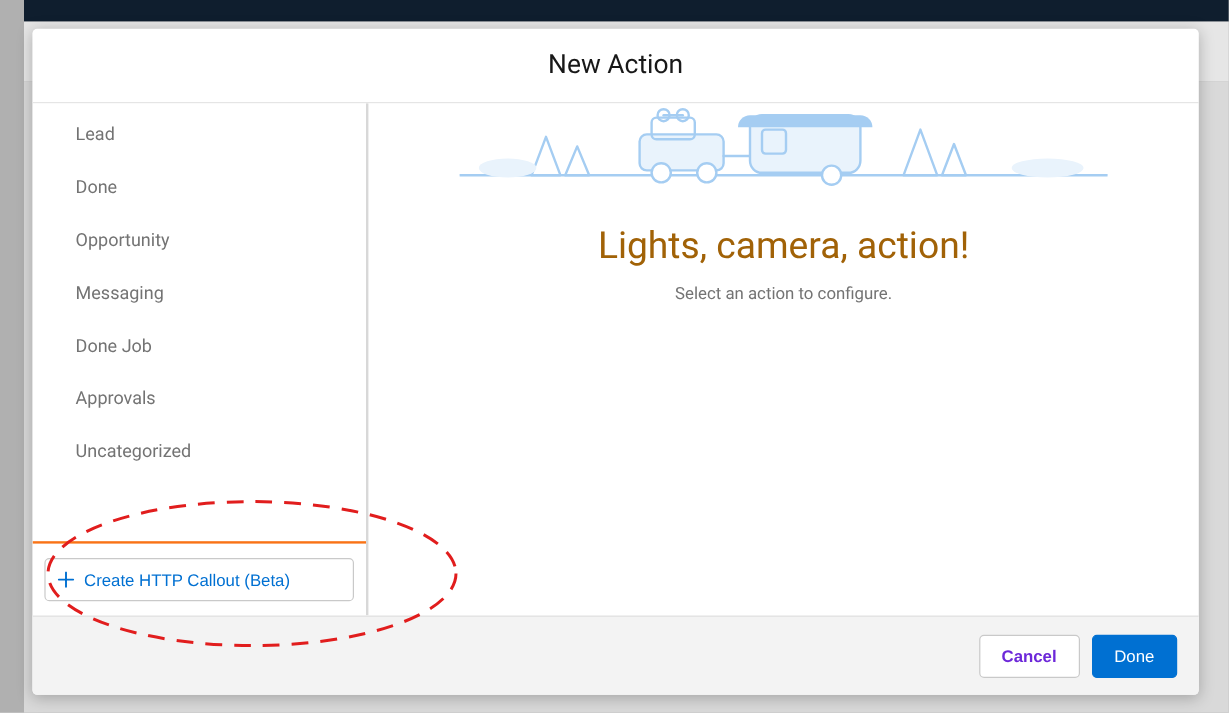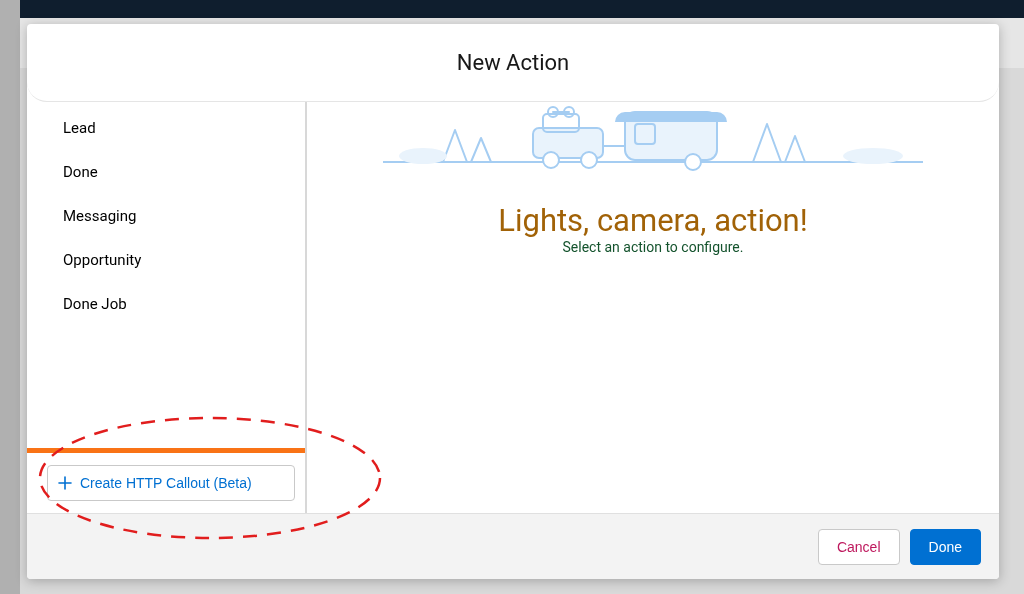--- a/index.html
+++ b/index.html
@@ -33,26 +33,25 @@
       width: 972px;
       height: 555px;
       background: #fff;
       border-radius: 4px;
       box-shadow: 0 2px 12px rgba(0,0,0,0.25);
       display: flex;
       flex-direction: column;
       overflow: hidden;
     }
     .modal-header {
-      height: 78px;
+      height: 62px;
       display: flex;
       align-items: center;
       justify-content: center;
       border-bottom: 1px solid #e5e5e5;
-      border-radius: 20px;
     }
     .modal-title {
       font-size: 22px;
       font-weight: 400;
       color: #181818;
     }
     .modal-body {
       flex: 1;
       display: flex;
       overflow: hidden;
@@ -67,26 +66,26 @@
       flex: 1;
       overflow-y: auto;
       padding-top: 4px;
     }
     .sidebar-item {
       height: 44px;
       display: flex;
       align-items: center;
       padding: 0 10px 0 36px;
       font-size: 15px;
-      color: #000000;
+      color: #737373;
       cursor: pointer;
     }
     .sidebar-footer {
-      border-top: 5px solid #f97316;
-      padding: 12px 10px 12px 20px;
+      border-top: 2px solid #f97316;
+      padding: 12px 10px 12px 10px;
     }
     .create-btn {
       width: 100%;
       height: 36px;
       border: 1px solid #c9c9c9;
       background: #fff;
       border-radius: 4px;
       color: #0070d2;
       font-size: 14px;
       display: flex;
@@ -118,22 +117,22 @@
     }
     .illustration svg { display: block; }
     .hero-title {
       font-size: 31px;
       color: #a16207;
       margin-top: 28px;
       font-weight: 400;
     }
     .hero-sub {
       font-size: 14px;
-      color: #14532d;
-      margin-top: 0;
+      color: #737373;
+      margin-top: 14px;
     }
     .modal-footer {
       height: 66px;
       background: #f3f3f3;
       border-top: 1px solid #e0e0e0;
       display: flex;
       align-items: center;
       justify-content: flex-end;
       padding: 0 18px;
       gap: 10px;
@@ -141,21 +140,22 @@
     .btn {
       height: 36px;
       padding: 0 18px;
       border-radius: 4px;
       font-size: 14px;
       cursor: pointer;
       border: 1px solid #c9c9c9;
     }
     .btn-secondary {
       background: #fff;
-      color: #be185d;
+      color: #6d28d9;
+      font-weight: bold;
     }
     .btn-primary {
       background: #0070d2;
       color: #fff;
       border-color: #0070d2;
       text-align: center;
     }
     .annotation-circle {
       position: absolute;
       left: 30px;
@@ -181,27 +181,33 @@
   <div class="modal-body">
     <div class="sidebar">
       <div class="sidebar-list">
         <div class="sidebar-item">
           <span>Lead</span>
         </div>
         <div class="sidebar-item">
           <span>Done</span>
         </div>
         <div class="sidebar-item">
+          <span>Opportunity</span>
+        </div>
+        <div class="sidebar-item">
           <span>Messaging</span>
         </div>
         <div class="sidebar-item">
-          <span>Opportunity</span>
-        </div>
-        <div class="sidebar-item">
           <span>Done Job</span>
+        </div>
+        <div class="sidebar-item">
+          <span>Approvals</span>
+        </div>
+        <div class="sidebar-item">
+          <span>Uncategorized</span>
         </div>
       </div>
       <div class="sidebar-footer">
         <button class="create-btn">
           <span class="plus">
             <svg width="14" height="14" viewBox="0 0 14 14">
                 <path d="M7 1v12M1 7h12" stroke="#0070d2" stroke-width="1.6" stroke-linecap="round"></path>
               </svg>
           </span>
           <span>Create HTTP Callout (Beta)</span>

